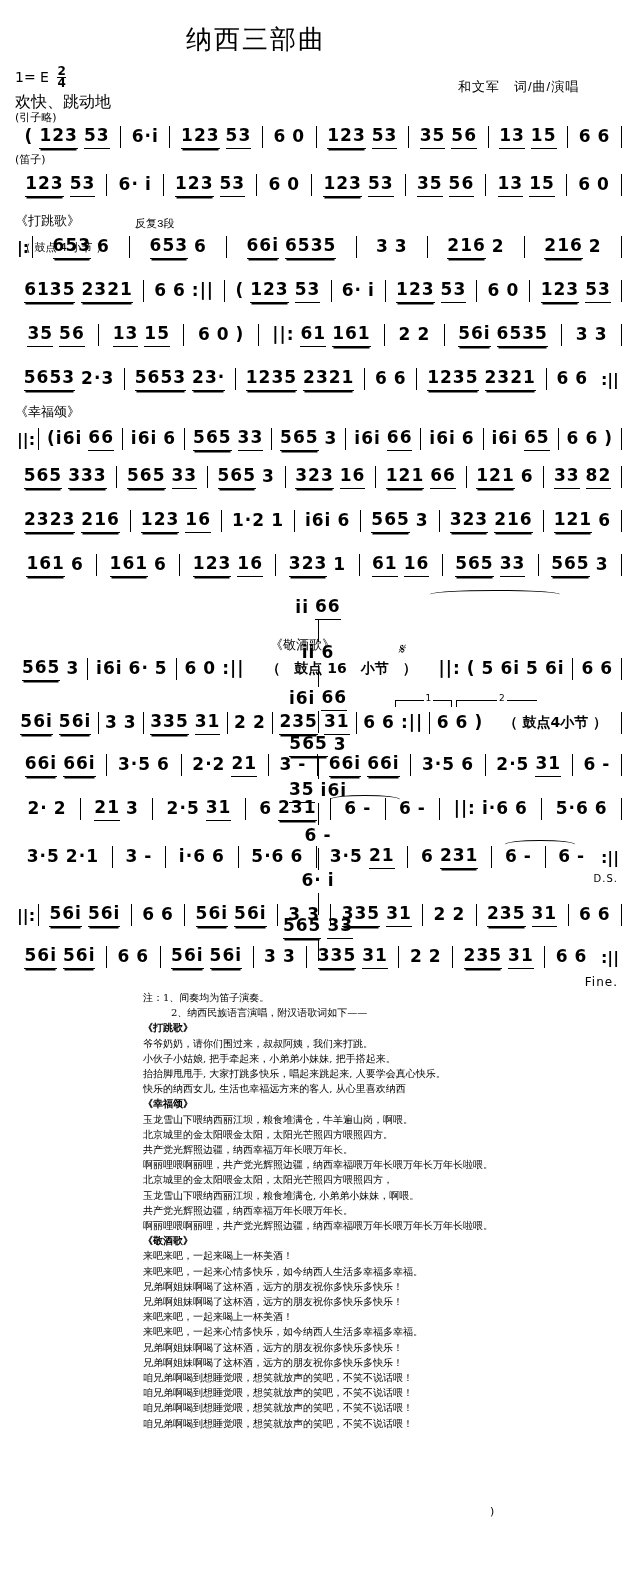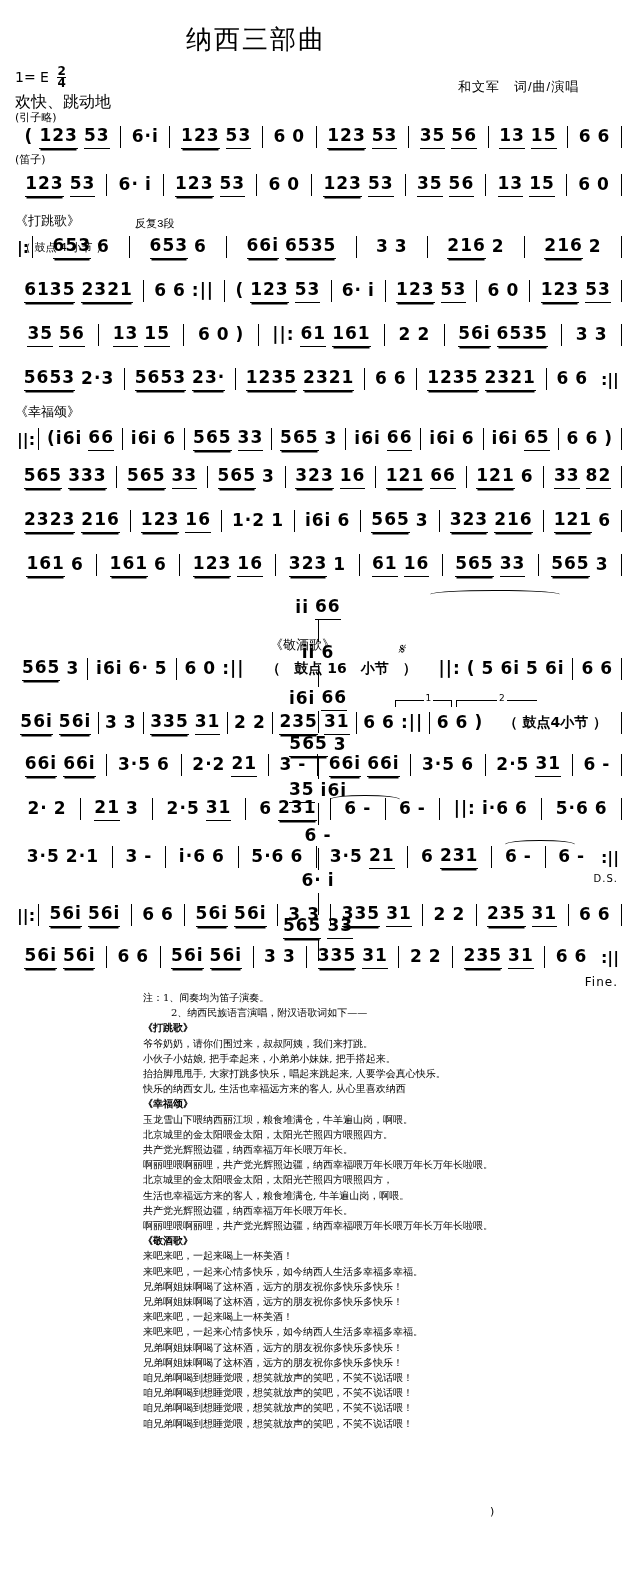--- a/index.html
+++ b/index.html
@@ -797,21 +797,21 @@
       <div class="ln">抬抬脚甩甩手, 大家打跳多快乐，唱起来跳起来, 人要学会真心快乐。</div>
       <div class="ln">快乐的纳西女儿, 生活也幸福远方来的客人, 从心里喜欢纳西</div>
     </div>
   <div class="ln hdr">《幸福颂》</div>
   <div>
       <div class="ln">玉龙雪山下喂纳西丽江坝，粮食堆满仓，牛羊遍山岗，啊喂。</div>
       <div class="ln">北京城里的金太阳喂金太阳，太阳光芒照四方喂照四方。</div>
       <div class="ln">共产党光辉照边疆，纳西幸福万年长喂万年长。</div>
       <div class="ln">啊丽哩喂啊丽哩，共产党光辉照边疆，纳西幸福喂万年长喂万年长万年长啦喂。</div>
       <div class="ln">北京城里的金太阳喂金太阳，太阳光芒照四方喂照四方，</div>
-      <div class="ln">生活也幸福远方来的客人，粮食堆满仓, 牛羊遍山岗，啊喂。</div>
+      <div class="ln">玉龙雪山下喂纳西丽江坝，粮食堆满仓, 小弟弟小妹妹，啊喂。</div>
       <div class="ln">共产党光辉照边疆，纳西幸福万年长喂万年长。</div>
       <div class="ln">啊丽哩喂啊丽哩，共产党光辉照边疆，纳西幸福喂万年长喂万年长万年长啦喂。</div>
     </div>
   <div class="ln hdr">《敬酒歌》</div>
   <div>
       <div class="ln">来吧来吧，一起来喝上一杯美酒！</div>
       <div class="ln">来吧来吧，一起来心情多快乐，如今纳西人生活多幸福多幸福。</div>
       <div class="ln">兄弟啊姐妹啊喝了这杯酒，远方的朋友祝你多快乐多快乐！</div>
       <div class="ln">兄弟啊姐妹啊喝了这杯酒，远方的朋友祝你多快乐多快乐！</div>
       <div class="ln">来吧来吧，一起来喝上一杯美酒！</div>

